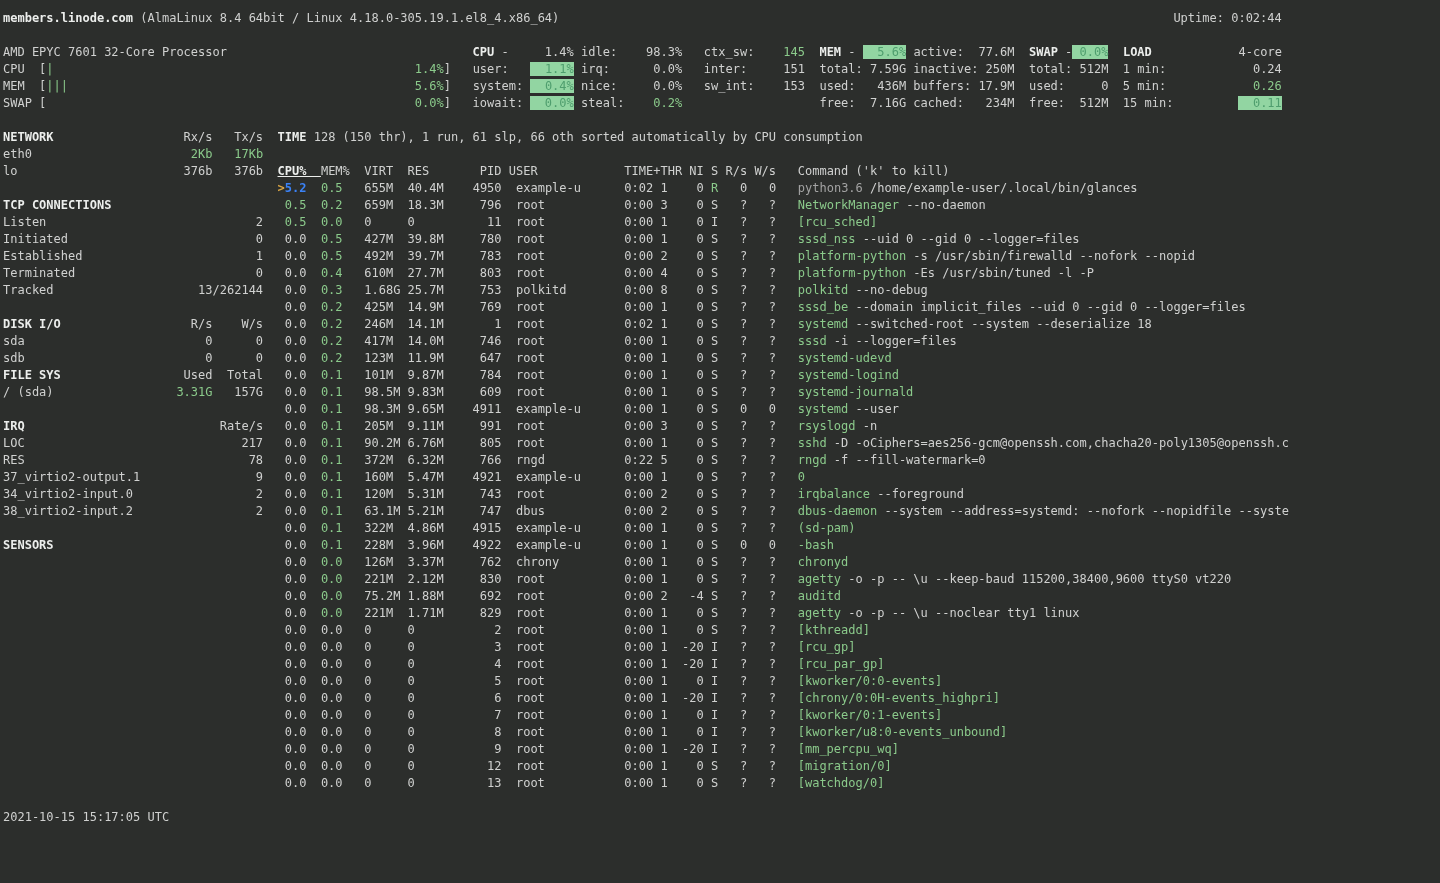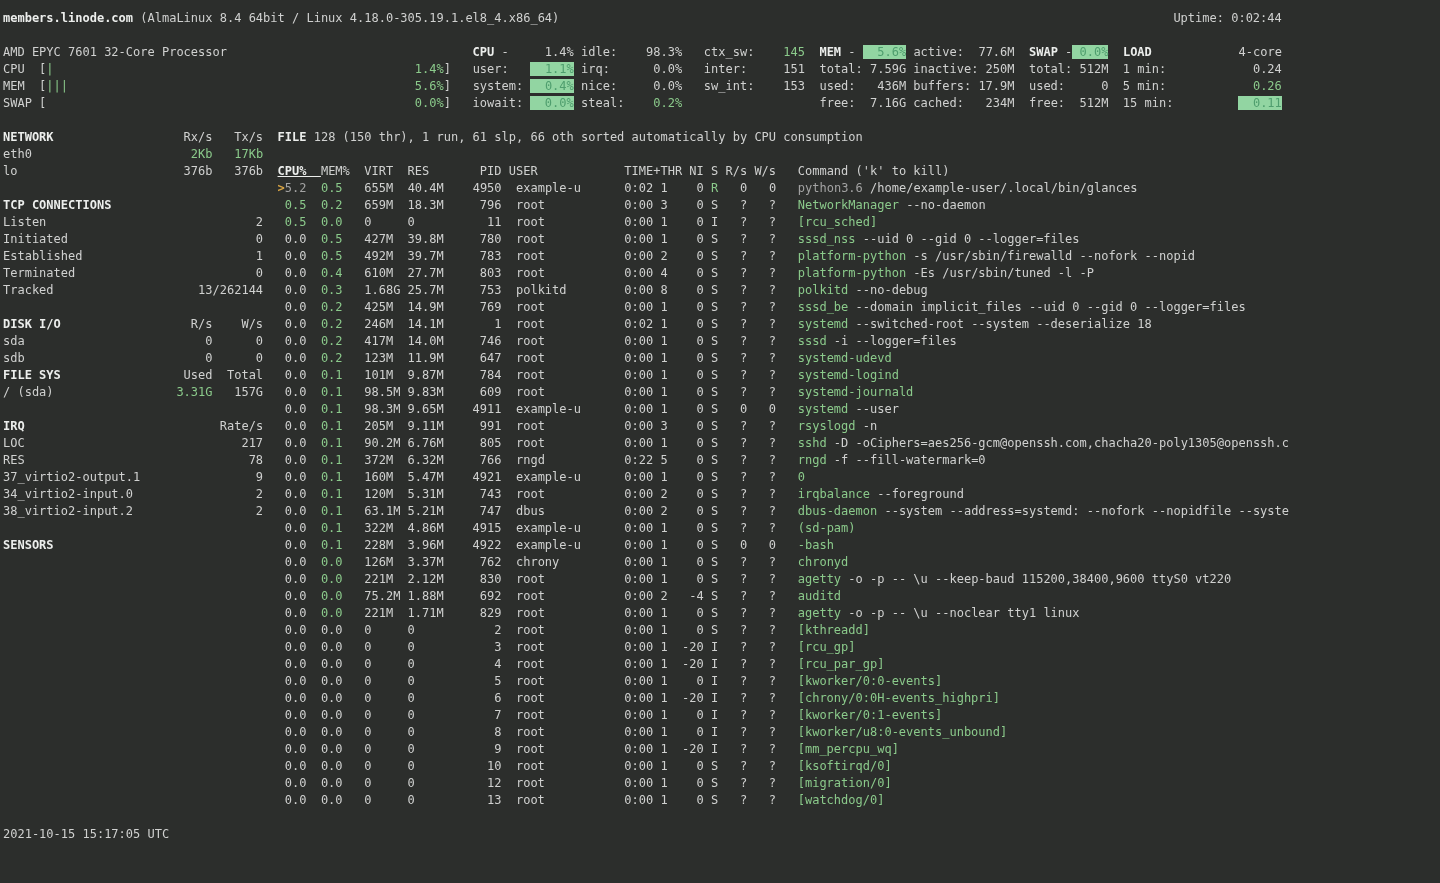--- a/index.html
+++ b/index.html
@@ -9,38 +9,38 @@
     width:1437px;height:873px;
     padding:10px 0 0 3px;
     font-family:"DejaVu Sans Mono","Liberation Mono",monospace;
     font-size:12px;line-height:17px;
     color:#d0d1d0;
     background:#2c2e2c;
   }
   .line{height:17px;white-space:pre;margin:0;}
   .b{color:#eceeec;font-weight:bold;}
   .g{color:#8bca8b;}
-  .gb{color:#a3a3a3;font-weight:normal;}
+  .gb{color:#3b82f6;font-weight:bold;}
   .gu{color:#a3a3a3;}
   .bu{color:#eceeec;font-weight:bold;text-decoration:underline;margin-top:40px;}
   .hl{background:#92d5a2;color:#4f9e6e;}
   .cur{color:#d7a444;font-weight:bold;}
 </style>
 </head>
 <body>
 
 <div id="screen">
     <div class="line"><span class="b">members.linode.com</span><span> (AlmaLinux 8.4 64bit / Linux 4.18.0-305.19.1.el8_4.x86_64)                                                                                     Uptime: 0:02:44</span></div>
     <div class="line"></div>
     <div class="line"><span>AMD EPYC 7601 32-Core Processor                                  </span><span class="b">CPU</span><span> -     1.4% idle:    98.3%   ctx_sw:    </span><span class="g">145</span><span>  </span><span class="b">MEM</span><span> - </span><span class="hl">  5.6%</span><span> active:  77.6M  </span><span class="b">SWAP</span><span> -</span><span class="hl"> 0.0%</span><span>  </span><span class="b">LOAD</span><span>            4-core</span></div>
     <div class="line"><span>CPU  [</span><span class="g">|</span><span>                                                  </span><span class="g">1.4%</span><span>]   user:   </span><span class="hl">  1.1%</span><span> irq:      0.0%   inter:     151  total: 7.59G inactive: 250M  total: 512M  1 min:            0.24</span></div>
     <div class="line"><span>MEM  [</span><span class="g">|||</span><span>                                                </span><span class="g">5.6%</span><span>]   system: </span><span class="hl">  0.4%</span><span> nice:     0.0%   sw_int:    153  used:   436M buffers: 17.9M  used:     0  5 min:            </span><span class="g">0.26</span></div>
     <div class="line"><span>SWAP [                                                   </span><span class="g">0.0%</span><span>]   iowait: </span><span class="hl">  0.0%</span><span> steal:    </span><span class="g">0.2%</span><span>                   free:  7.16G cached:   234M  free:  512M  15 min:         </span><span class="hl">  0.11</span></div>
     <div class="line"></div>
-    <div class="line"><span class="b">NETWORK</span><span>                  Rx/s   Tx/s  </span><span class="b">FILE</span><span> 128 (150 thr), 1 run, 61 slp, 66 oth sorted automatically by CPU consumption</span></div>
+    <div class="line"><span class="b">NETWORK</span><span>                  Rx/s   Tx/s  </span><span class="b">TIME</span><span> 128 (150 thr), 1 run, 61 slp, 66 oth sorted automatically by CPU consumption</span></div>
     <div class="line"><span>eth0                      </span><span class="g">2Kb</span><span>   </span><span class="g">17Kb</span></div>
     <div class="line"><span>lo                       376b   376b  </span><span class="bu">CPU%  </span><span>MEM%  VIRT  RES       PID USER            TIME+THR NI S R/s W/s   Command ('k' to kill)</span></div>
     <div class="line"><span>                                      </span><span class="cur">&gt;</span><span class="gb">5.2</span><span>  </span><span class="g">0.5</span><span>   655M  40.4M    4950  example-u      0:02 1    0 </span><span class="g">R</span><span>   0   0   </span><span class="gu">python3.6</span><span> /home/example-user/.local/bin/glances</span></div>
     <div class="line"><span class="b">TCP CONNECTIONS</span><span>                        </span><span class="g">0.5</span><span>  </span><span class="g">0.2</span><span>   659M  18.3M     796  root           0:00 3    0 S   ?   ?   </span><span class="g">NetworkManager</span><span> --no-daemon</span></div>
     <div class="line"><span>Listen                             2   </span><span class="g">0.5</span><span>  </span><span class="g">0.0</span><span>   0     0          11  root           0:00 1    0 I   ?   ?   </span><span class="g">[rcu_sched]</span></div>
     <div class="line"><span>Initiated                          0   0.0  </span><span class="g">0.5</span><span>   427M  39.8M     780  root           0:00 1    0 S   ?   ?   </span><span class="g">sssd_nss</span><span> --uid 0 --gid 0 --logger=files</span></div>
     <div class="line"><span>Established                        1   0.0  </span><span class="g">0.5</span><span>   492M  39.7M     783  root           0:00 2    0 S   ?   ?   </span><span class="g">platform-python</span><span> -s /usr/sbin/firewalld --nofork --nopid</span></div>
     <div class="line"><span>Terminated                         0   0.0  </span><span class="g">0.4</span><span>   610M  27.7M     803  root           0:00 4    0 S   ?   ?   </span><span class="g">platform-python</span><span> -Es /usr/sbin/tuned -l -P</span></div>
     <div class="line"><span>Tracked                    13/262144   0.0  </span><span class="g">0.3</span><span>   1.68G 25.7M     753  polkitd        0:00 8    0 S   ?   ?   </span><span class="g">polkitd</span><span> --no-debug</span></div>
     <div class="line"><span>                                       0.0  </span><span class="g">0.2</span><span>   425M  14.9M     769  root           0:00 1    0 S   ?   ?   </span><span class="g">sssd_be</span><span> --domain implicit_files --uid 0 --gid 0 --logger=files</span></div>
@@ -63,18 +63,17 @@
     <div class="line"><span>                                       0.0  </span><span class="g">0.0</span><span>   75.2M 1.88M     692  root           0:00 2   -4 S   ?   ?   </span><span class="g">auditd</span></div>
     <div class="line"><span>                                       0.0  </span><span class="g">0.0</span><span>   221M  1.71M     829  root           0:00 1    0 S   ?   ?   </span><span class="g">agetty</span><span> -o -p -- \u --noclear tty1 linux</span></div>
     <div class="line"><span>                                       0.0  0.0   0     0           2  root           0:00 1    0 S   ?   ?   </span><span class="g">[kthreadd]</span></div>
     <div class="line"><span>                                       0.0  0.0   0     0           3  root           0:00 1  -20 I   ?   ?   </span><span class="g">[rcu_gp]</span></div>
     <div class="line"><span>                                       0.0  0.0   0     0           4  root           0:00 1  -20 I   ?   ?   </span><span class="g">[rcu_par_gp]</span></div>
     <div class="line"><span>                                       0.0  0.0   0     0           5  root           0:00 1    0 I   ?   ?   </span><span class="g">[kworker/0:0-events]</span></div>
     <div class="line"><span>                                       0.0  0.0   0     0           6  root           0:00 1  -20 I   ?   ?   </span><span class="g">[chrony/0:0H-events_highpri]</span></div>
     <div class="line"><span>                                       0.0  0.0   0     0           7  root           0:00 1    0 I   ?   ?   </span><span class="g">[kworker/0:1-events]</span></div>
     <div class="line"><span>                                       0.0  0.0   0     0           8  root           0:00 1    0 I   ?   ?   </span><span class="g">[kworker/u8:0-events_unbound]</span></div>
     <div class="line"><span>                                       0.0  0.0   0     0           9  root           0:00 1  -20 I   ?   ?   </span><span class="g">[mm_percpu_wq]</span></div>
-    <div class="line"><span>                                       0.0  0.0   0     0          10  root           0:00 1    0 S   ?   ?   </span><span class="g">[ksoftirqd/0]</span></div>
     <div class="line"><span>                                       0.0  0.0   0     0          12  root           0:00 1    0 S   ?   ?   </span><span class="g">[migration/0]</span></div>
     <div class="line"><span>                                       0.0  0.0   0     0          13  root           0:00 1    0 S   ?   ?   </span><span class="g">[watchdog/0]</span></div>
     <div class="line"></div>
     <div class="line"><span>2021-10-15 15:17:05 UTC</span></div>
   </div>
 
 </body></html>

